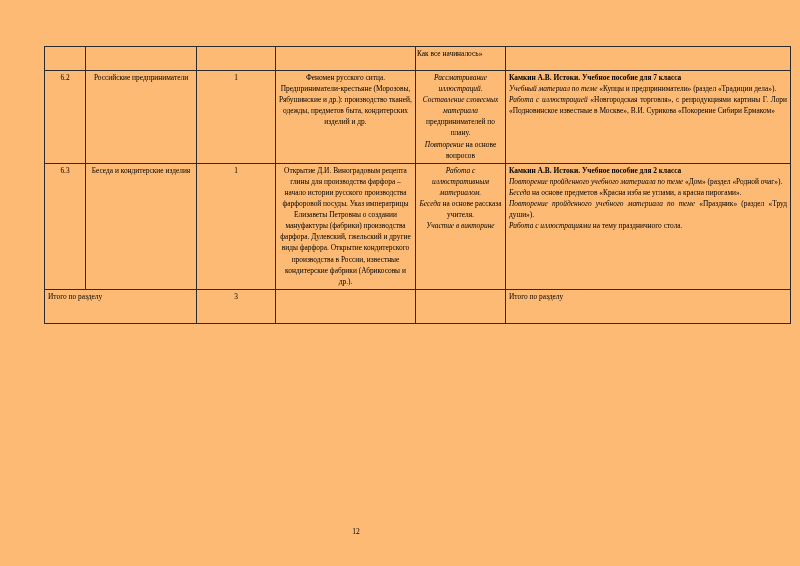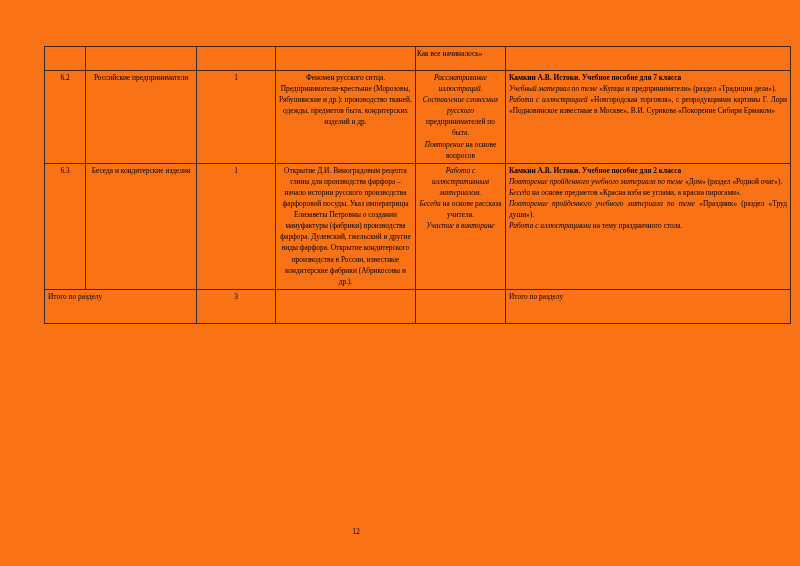--- a/index.html
+++ b/index.html
@@ -13,21 +13,21 @@
     height: 566px;
     overflow: hidden;
     font-family: "Liberation Serif", "DejaVu Serif", serif;
     color: #000000;
     -webkit-font-smoothing: none;
   }
   .page {
     position: relative;
     width: 800px;
     height: 566px;
-    background: #f97316;
+    background: #fdba74;
     box-sizing: border-box;
     padding-left: 43px;
   }
   .doc-table {
     position: absolute;
     left: 44px;
     top: 46px;
     width: 746px;
     border-collapse: collapse;
     table-layout: fixed;
@@ -118,21 +118,21 @@
           <p class="cell-p">1</p>
         </td>
         <td class="ctr">
           <p class="cell-p">Феномен русского ситца. Предприниматели-крестьяне (Морозовы, Рябушинские и др.): производство тканей, одежды, предметов быта, кондитерских изделий и др.</p>
         </td>
         <td class="ctr">
           <p class="cell-p">
             <span class="ital">Рассматривание иллюстраций.</span><span></span>
           </p>
           <p class="cell-p">
-            <span class="ital">Составление словесных русского</span><span> предпринимателей по быта.</span>
+            <span class="ital">Составление словесных материала</span><span> предпринимателей по плану.</span>
           </p>
           <p class="cell-p">
             <span class="ital">Повторение</span><span> на основе вопросов</span>
           </p>
         </td>
         <td class="jst">
           <p class="cell-p">
             <span class="bold">Камкин А.В. Истоки. Учебное пособие для 7 класса</span>
           </p>
           <p class="cell-p">

